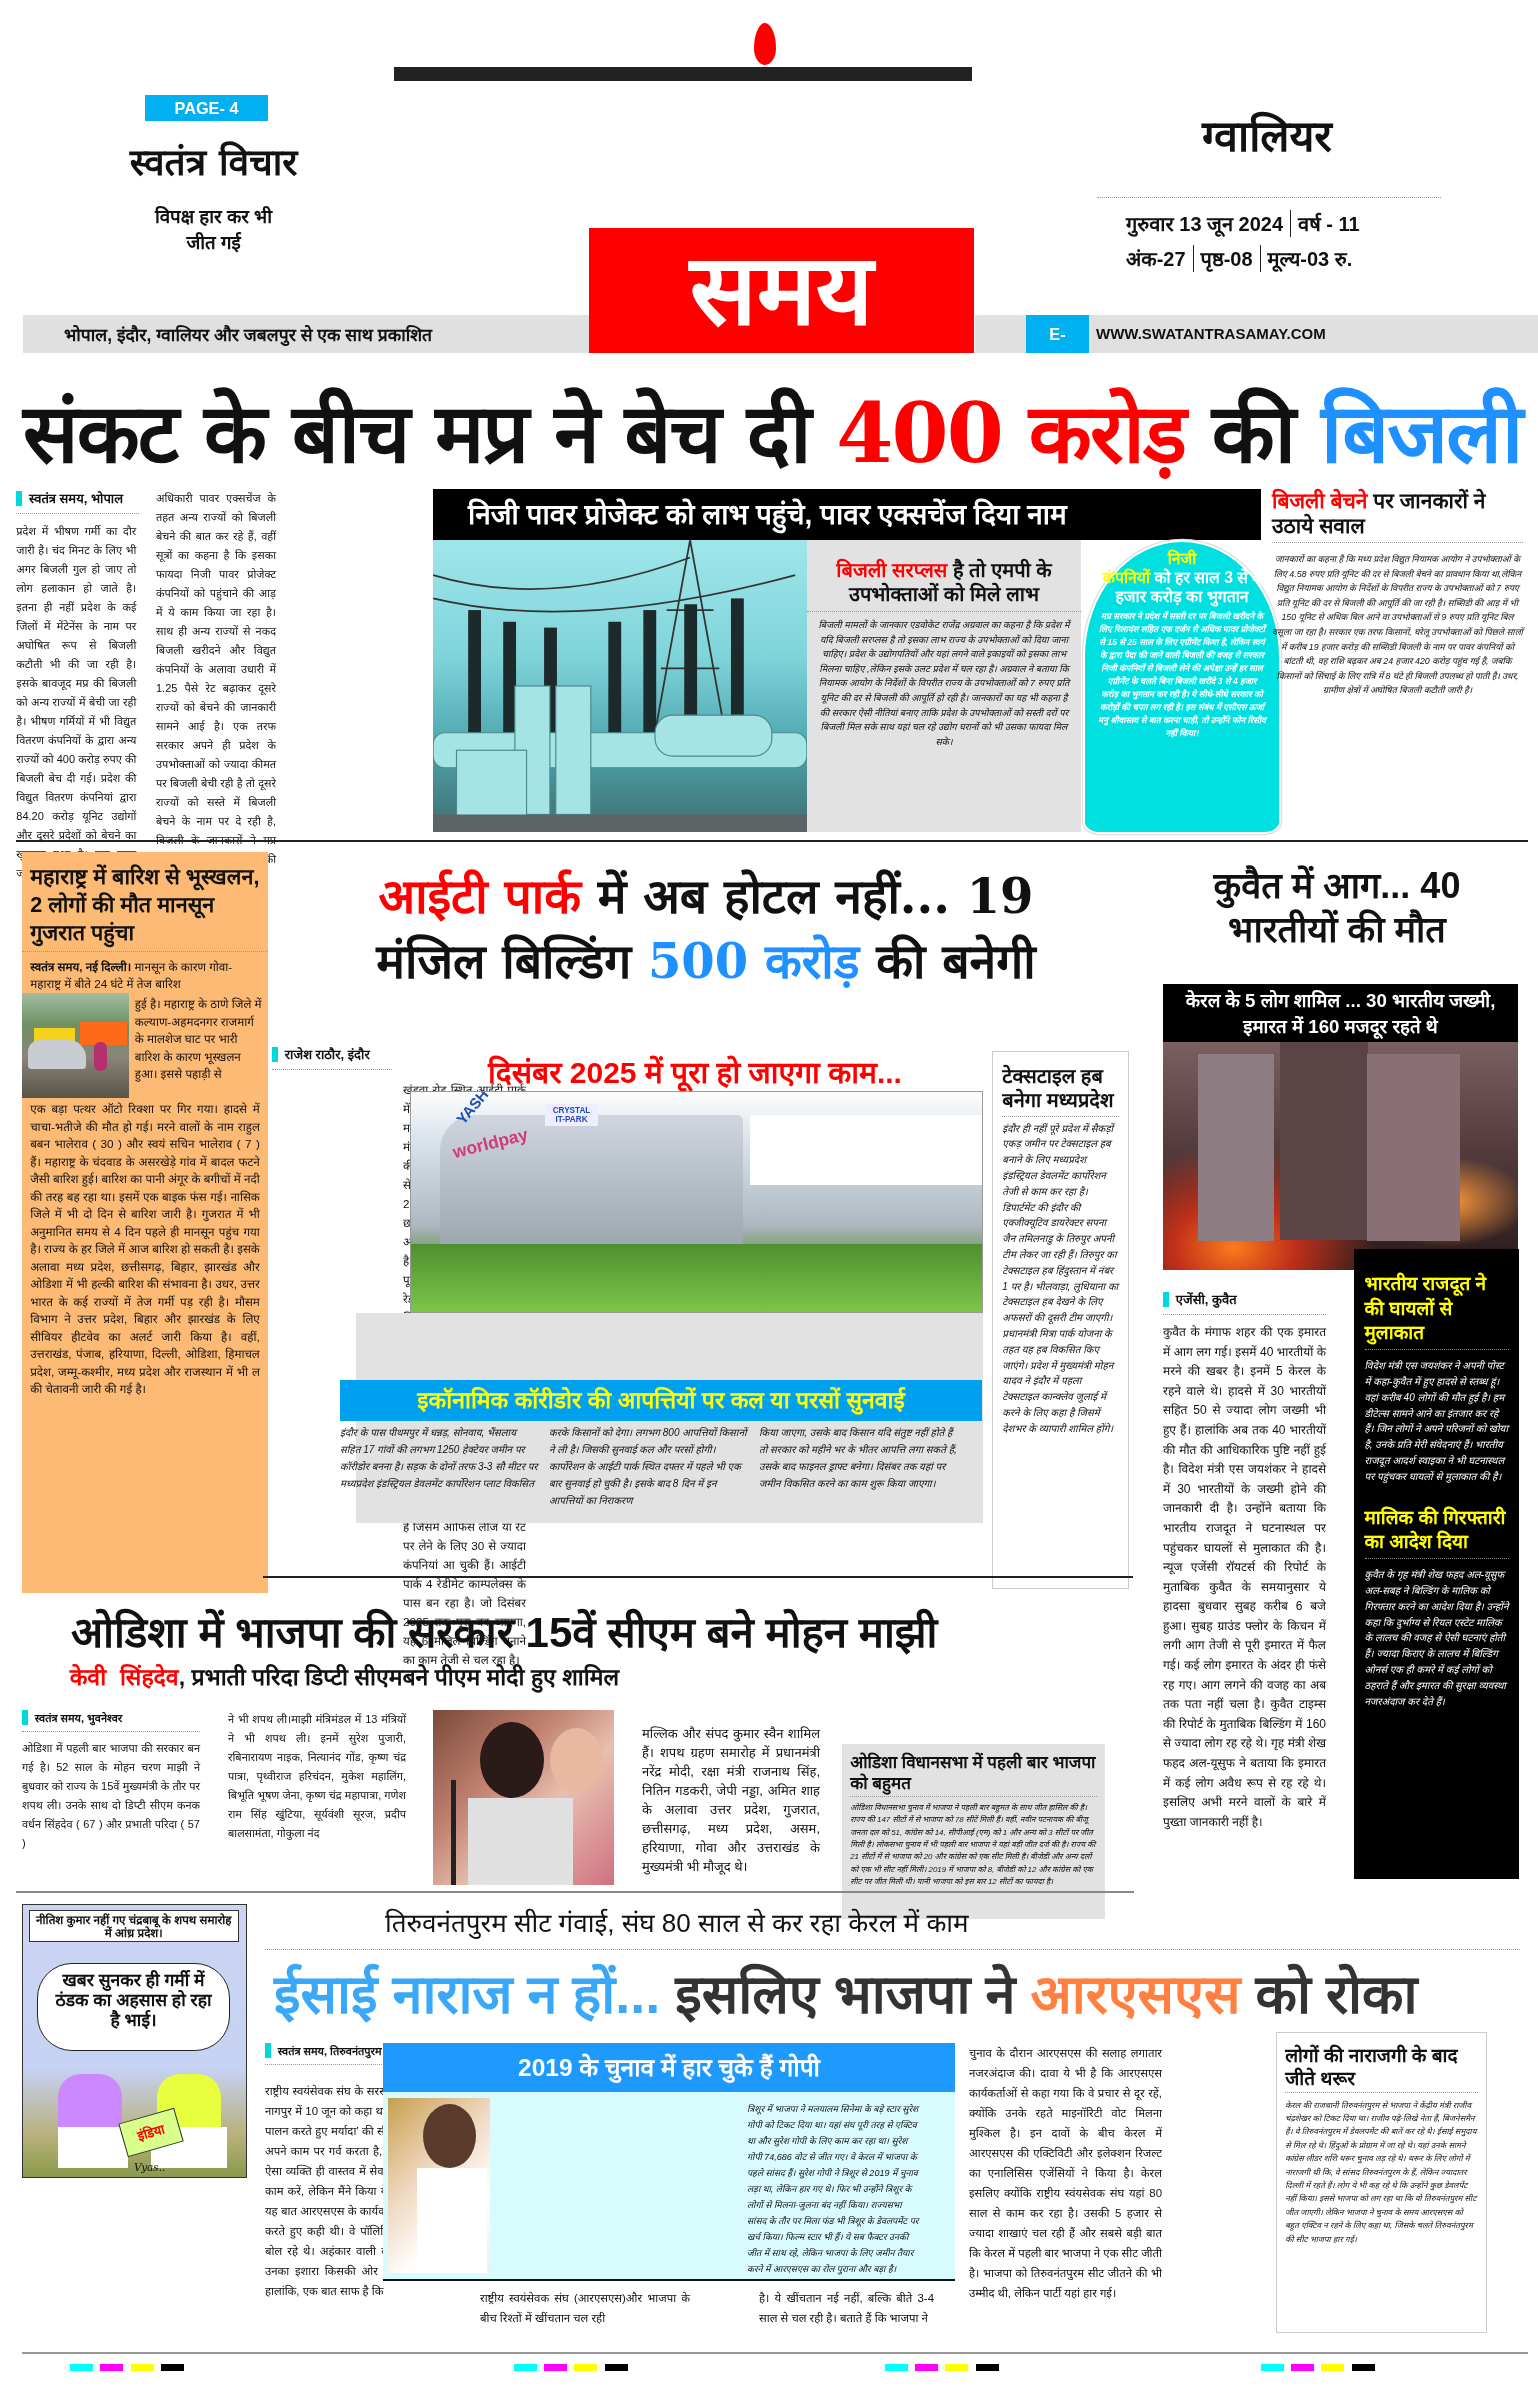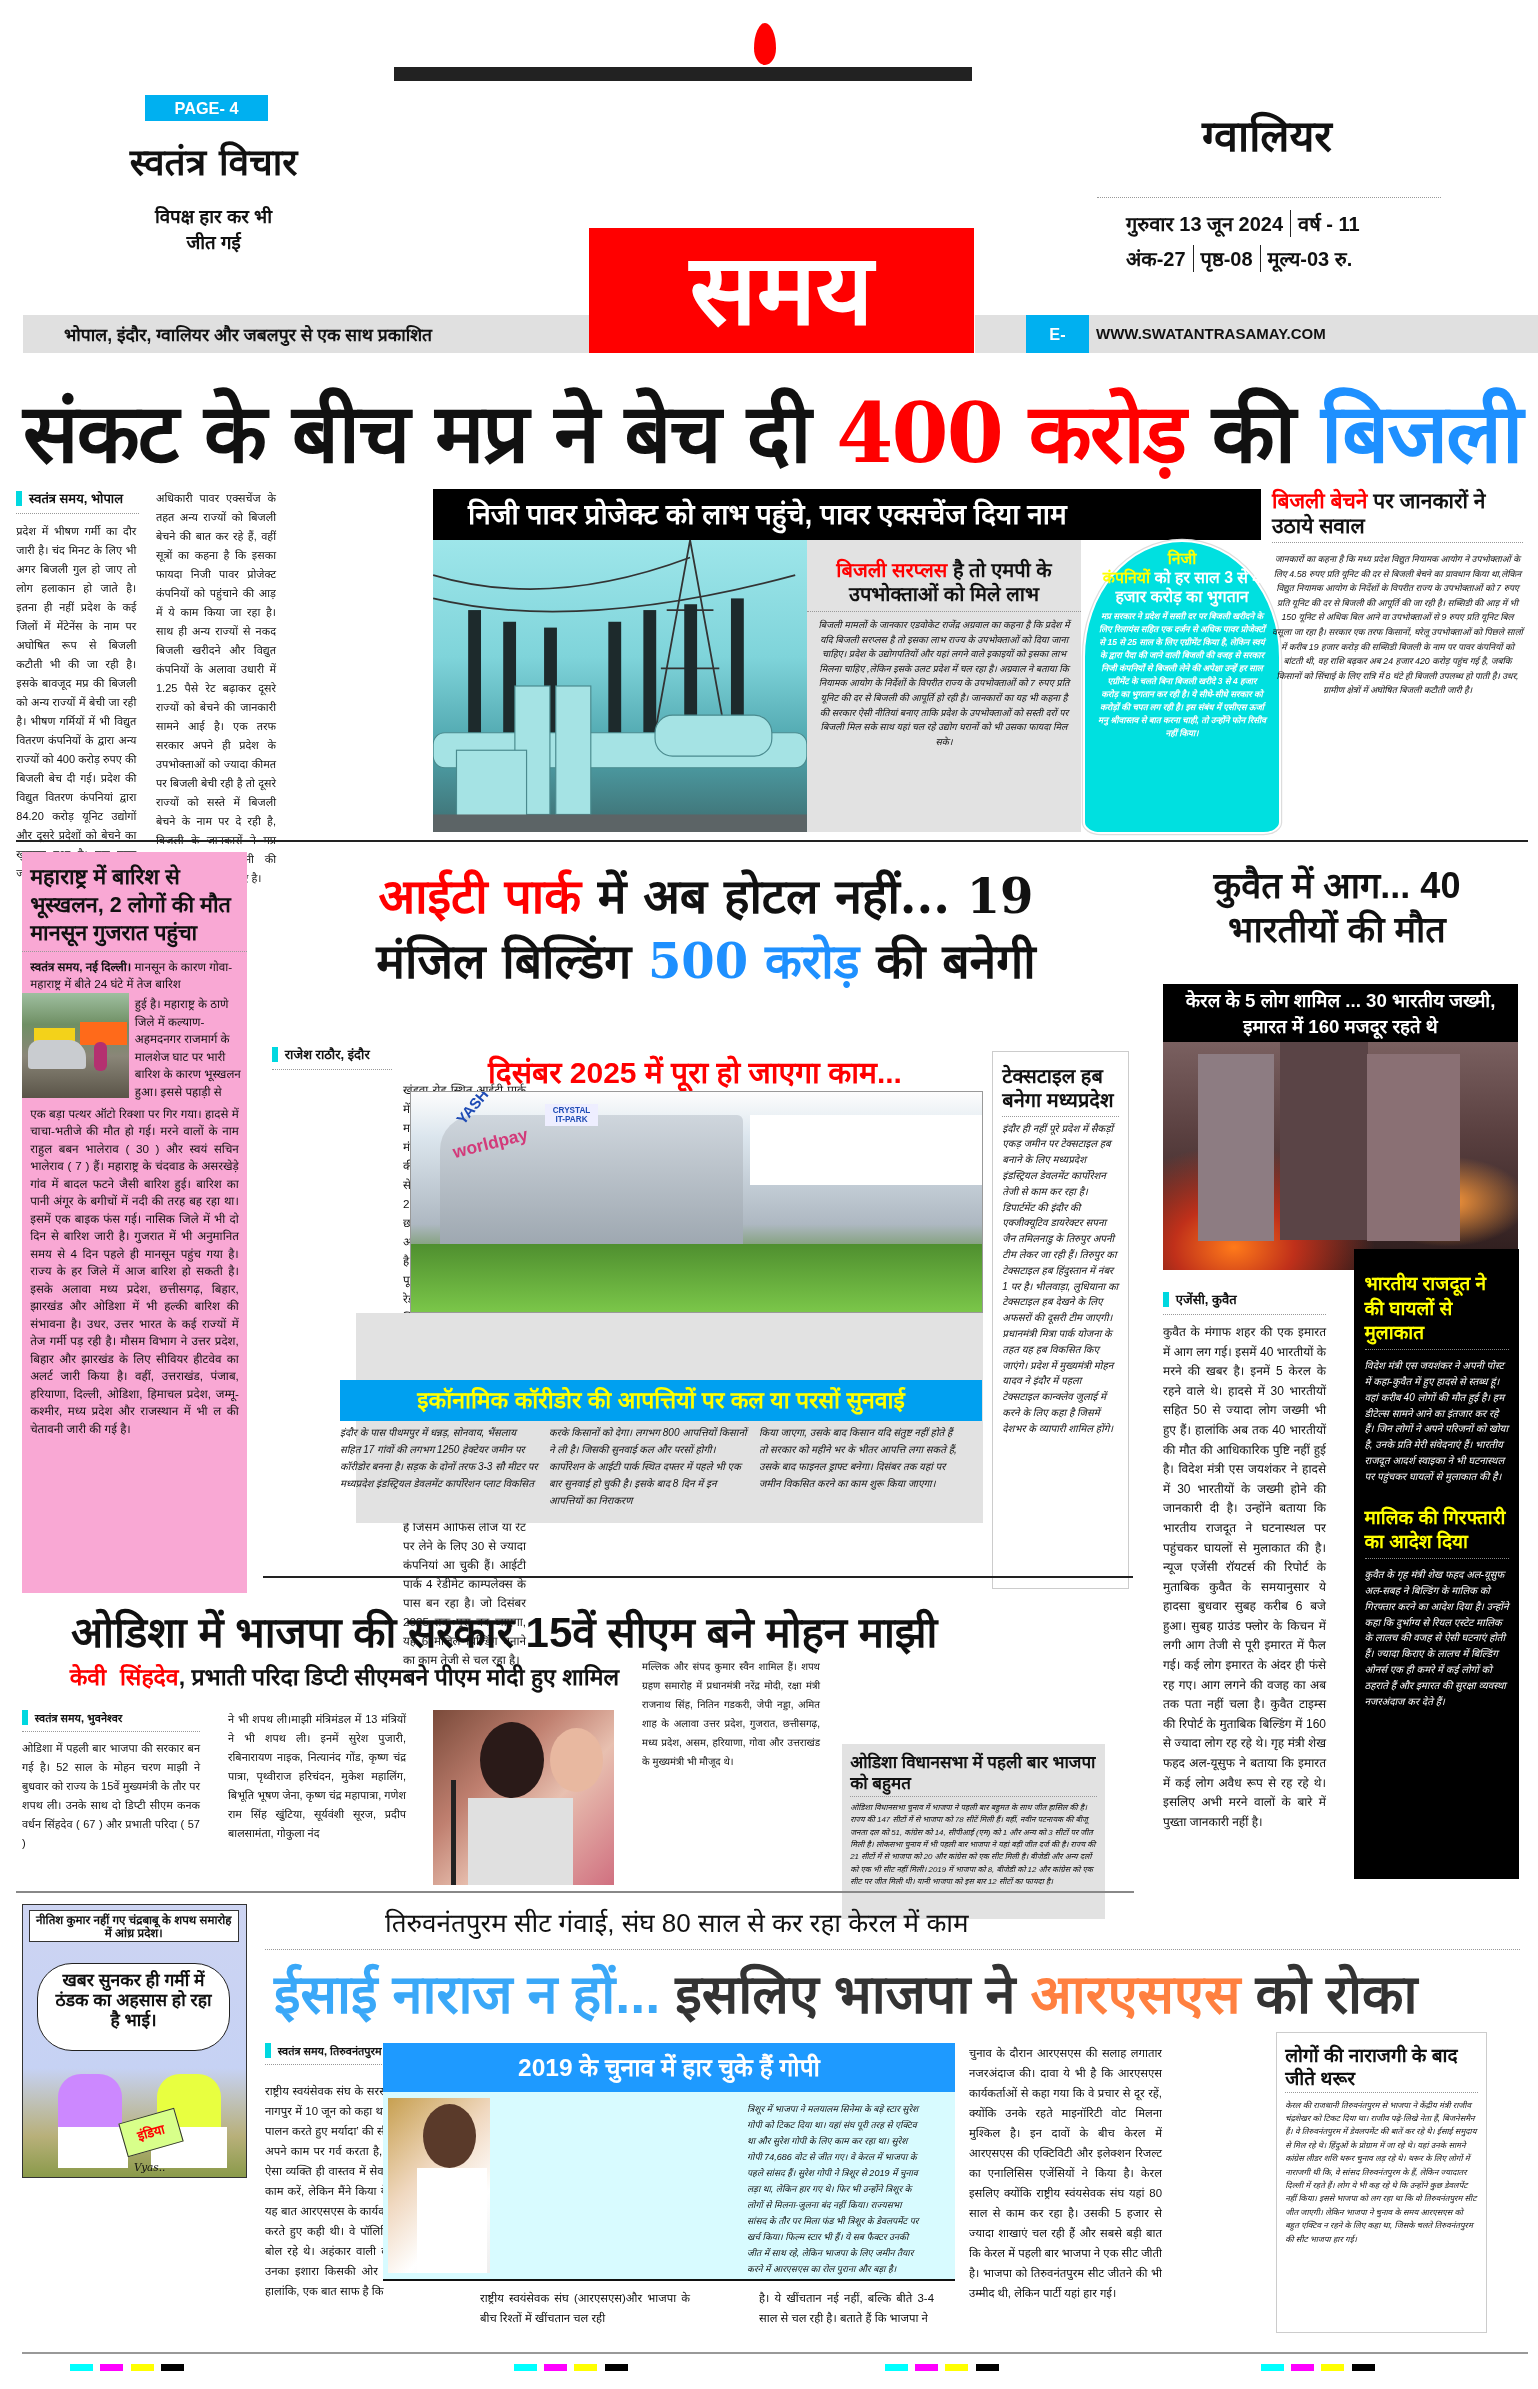--- a/index.html
+++ b/index.html
@@ -114,21 +114,21 @@
 </div>
 
 <div class="abs cond" style="left:1272px;top:489px;width:251px;font-size:21px;font-weight:bold;line-height:24.5px;padding-bottom:3.5px;border-bottom:1.2px dotted #999;">
   <span style="color:#ff0000;">बिजली बेचने</span>
   <span>पर जानकारों ने उठाये सवाल</span>
 </div>
 <div class="abs body-text ital" style="left:1272px;top:552px;width:251px;font-size:8.8px;line-height:14.6px;text-align:center;">जानकारों का कहना है कि मध्य प्रदेश विद्युत नियामक आयोग ने उपभोक्ताओं के लिए 4.58 रुपए प्रति यूनिट की दर से बिजली बेचने का प्रावधान किया था,लेकिन विद्युत नियामक आयोग के निर्देशों के विपरीत राज्य के उपभोक्ताओं को 7 रुपए प्रति यूनिट की दर से बिजली की आपूर्ति की जा रही है। सब्सिडी की आड़ में भी 150 यूनिट से अधिक बिल आने वा उपभोक्ताओं से 9 रुपए प्रति यूनिट बिल वसूला जा रहा है। सरकार एक तरफ किसानों, घरेलू उपभोक्ताओं को पिछले सालों में करीब 19 हजार करोड़ की सब्सिडी बिजली के नाम पर पावर कंपनियों को बांटती थी, वह राशि बढ़कर अब 24 हजार 420 करोड़ पहुंच गई है, जबकि किसानों को सिंचाई के लिए रात्रि में 8 घंटे ही बिजली उपलब्ध हो पाती है। उधर, ग्रामीण क्षेत्रों में अघोषित बिजली कटौती जारी है।</div>
 
 <div class="rule" style="left:16.3px;top:840px;width:1512px;"></div>
 
-<div class="abs" style="left:22px;top:852px;width:225px;height:741px;background:#f9a8d4;">
+<div class="abs" style="left:22px;top:852px;width:246px;height:741px;background:#fdba74;">
   <div class="cond" style="font-size:21.6px;font-weight:bold;line-height:28px;padding:10.5px 8.2px 4.7px;border-bottom:1.2px dotted #999;">महाराष्ट्र में बारिश से भूस्खलन, 2  लोगों की मौत मानसून गुजरात पहुंचा</div>
   <div class="cond" style="font-size:11.7px;line-height:17.5px;padding:5.8px 8.2px 0;">
     <b>स्वतंत्र समय, नई दिल्ली।</b>
     <span>मानसून के कारण गोवा-महाराष्ट्र में बीते 24 घंटे में तेज बारिश</span>
   </div>
   <div style="display:flex;">
     <div class="photo" style="position:relative;width:107px;height:105px;flex:none;background:linear-gradient(180deg,#9fbfa0 0%,#6f8f64 30%,#8a8678 60%,#5a5448 100%);">
       <div style="position:absolute;left:11.7px;top:35px;width:41px;height:14px;background:#f3d21a;"></div>
       <div style="position:absolute;left:58px;top:29px;width:47px;height:23px;background:#ff6a1a;"></div>
       <div style="position:absolute;left:5.8px;top:47px;width:58px;height:29px;background:#c9ccd0;border-radius:11.7px 17.5px 3.5px 3.5px;"></div>
@@ -210,21 +210,21 @@
     </div>
   <div class="body-text" style="font-size:11px;line-height:19px;margin-top:7px;">ओडिशा में पहली बार भाजपा की सरकार बन गई है। 52 साल के मोहन चरण माझी ने बुधवार को राज्य के 15वें मुख्यमंत्री के तौर पर शपथ ली। उनके साथ दो डिप्टी सीएम कनक वर्धन सिंहदेव ( 67 ) और प्रभाती परिदा ( 57 )</div>
 </div>
 <div class="abs body-text" style="left:228px;top:1710px;width:178px;font-size:11px;line-height:19px;">ने भी शपथ ली।माझी मंत्रिमंडल में 13 मंत्रियों ने भी शपथ ली। इनमें सुरेश पुजारी, रबिनारायण नाइक, नित्यानंद गोंड, कृष्ण चंद्र पात्रा, पृथ्वीराज हरिचंदन, मुकेश महालिंग, बिभूति भूषण जेना, कृष्ण चंद्र महापात्रा, गणेश राम सिंह खुंटिया, सूर्यवंशी सूरज, प्रदीप बालसामंता, गोकुला नंद</div>
 <div class="photo" style="left:433px;top:1710px;width:181px;height:175px;background:linear-gradient(135deg,#7a4a3a 0%,#c08070 35%,#e8c0b0 60%,#d07080 100%);">
   <div class="abs" style="left:47px;top:11.7px;width:64px;height:76px;background:#2a1a18;border-radius:50%;"></div>
   <div class="abs" style="left:117px;top:17.5px;width:53px;height:64px;background:#e8b8a0;border-radius:50%;"></div>
   <div class="abs" style="left:35px;top:88px;width:105px;height:88px;background:#e0e0e0;"></div>
   <div class="abs" style="left:17.5px;top:70px;width:5.8px;height:105px;background:#222;"></div>
 </div>
-<div class="abs body-text" style="left:642px;top:1657px;width:178px;font-size:10px;line-height:19px;">मल्लिक और संपद कुमार स्वैन शामिल हैं। शपथ ग्रहण समारोह में प्रधानमंत्री नरेंद्र मोदी, रक्षा मंत्री राजनाथ सिंह, नितिन गडकरी, जेपी नड्डा, अमित शाह के अलावा उत्तर प्रदेश, गुजरात, छत्तीसगढ़, मध्य प्रदेश, असम, हरियाणा, गोवा और उत्तराखंड के मुख्यमंत्री भी मौजूद थे।</div>
+<div class="abs body-text" style="left:642px;top:1724px;width:178px;font-size:13px;line-height:19px;">मल्लिक और संपद कुमार स्वैन शामिल हैं। शपथ ग्रहण समारोह में प्रधानमंत्री नरेंद्र मोदी, रक्षा मंत्री राजनाथ सिंह, नितिन गडकरी, जेपी नड्डा, अमित शाह के अलावा उत्तर प्रदेश, गुजरात, छत्तीसगढ़, मध्य प्रदेश, असम, हरियाणा, गोवा और उत्तराखंड के मुख्यमंत्री भी मौजूद थे।</div>
 
 <div class="abs" style="left:842px;top:1744px;width:263px;height:175px;background:#e2e2e2;padding:8.2px 8.2px;">
   <div class="cond" style="font-size:17px;font-weight:bold;line-height:21px;border-bottom:1.2px dotted #999;padding-bottom:2.3px;">ओडिशा विधानसभा में पहली बार भाजपा को बहुमत</div>
   <div class="body-text ital" style="font-size:7.9px;line-height:12.3px;margin-top:4.7px;text-align:left;">ओडिशा विधानसभा चुनाव में भाजपा ने पहली बार बहुमत के साथ जीत हासिल की है। राज्य की 147 सीटों में से भाजपा को 78 सीटें मिली हैं। वहीं, नवीन पटनायक की बीजू जनता दल को 51, कांग्रेस को 14, सीपीआई (एम) को 1 और अन्य को 3 सीटों पर जीत मिली है। लोकसभा चुनाव में भी पहली बार भाजपा ने यहां बड़ी जीत दर्ज की है। राज्य की 21 सीटों में से भाजपा को 20 और कांग्रेस को एक सीट मिली है। बीजेडी और अन्य दलों को एक भी सीट नहीं मिली। 2019 में भाजपा को 8, बीजेडी को 12 और कांग्रेस को एक सीट पर जीत मिली थी। यानी भाजपा को इस बार 12 सीटों का फायदा है।</div>
 </div>
 
 <div class="rule" style="left:16.3px;top:1891px;width:1118px;background:#888;height:1.8px;"></div>
 
 <div class="abs" style="left:22px;top:1904px;width:225px;height:274px;border:1.2px solid #333;background:linear-gradient(180deg,#cdd4f2 0%,#c6d2f4 60%,#b8b07a 85%,#8a9a4a 100%);overflow:hidden;">
   <div class="abs cond" style="left:5.8px;top:4.7px;width:210px;background:#fff;border:1.2px solid #333;font-size:11.7px;font-weight:bold;line-height:13px;text-align:center;padding:2.3px;">नीतिश कुमार नहीं गए चंद्रबाबू के शपथ समारोह में आंध्र प्रदेश।</div>

